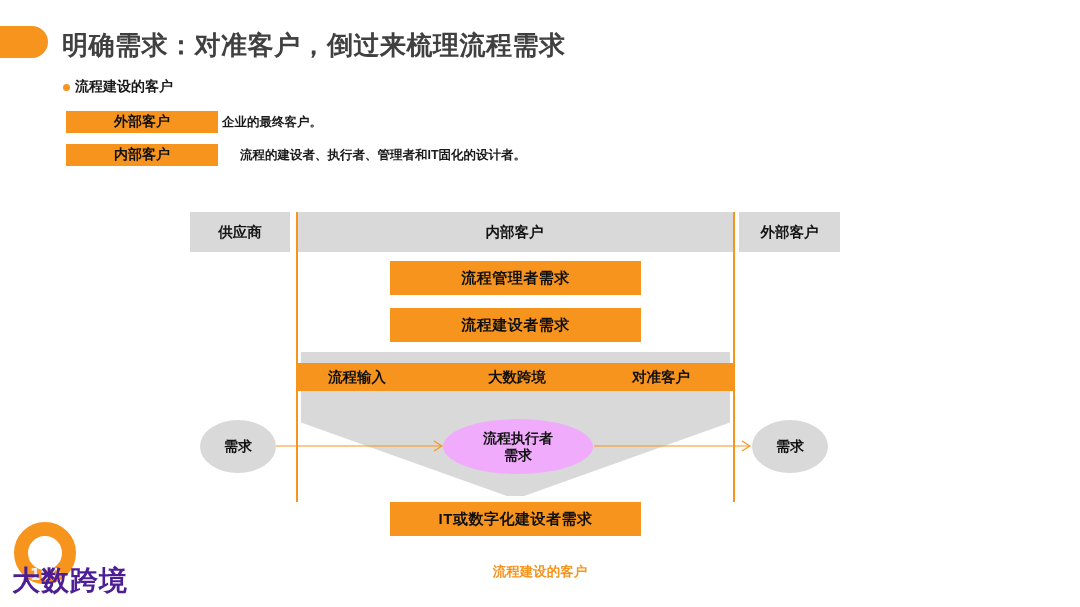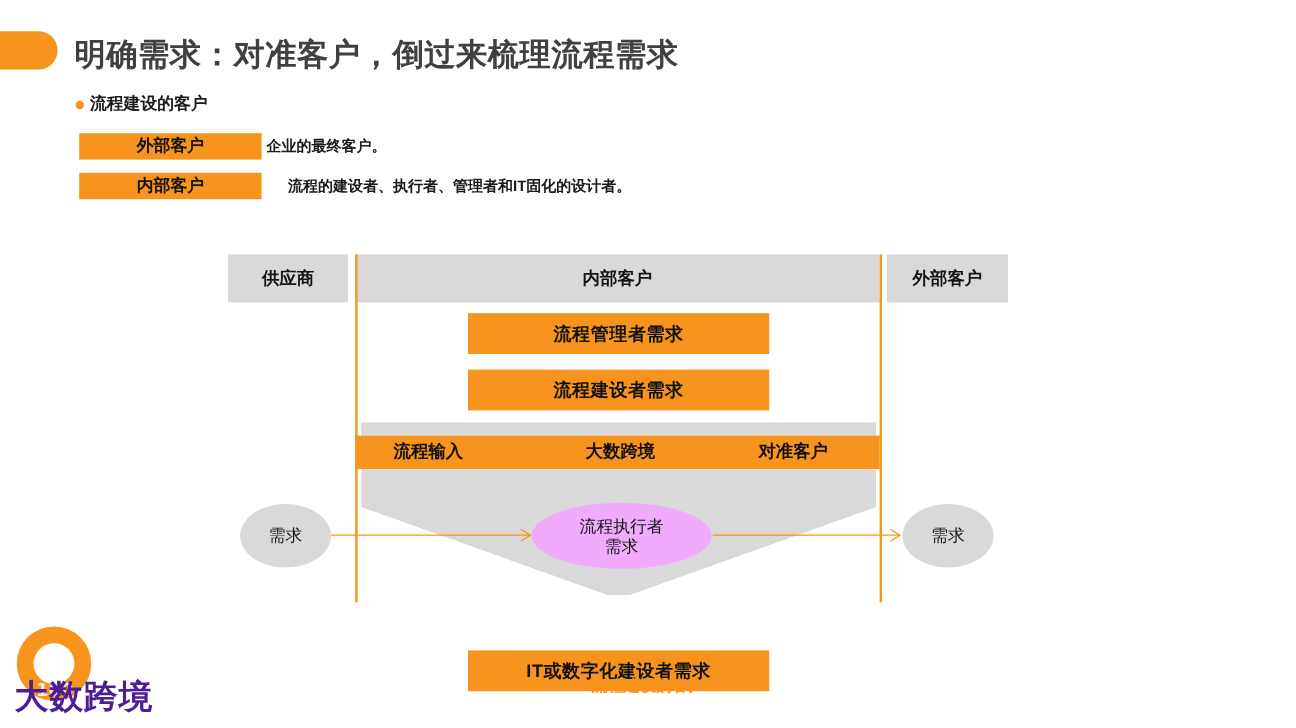--- a/index.html
+++ b/index.html
@@ -73,21 +73,21 @@
   .vline.right{left:733px;}
 
   .obox{
     position:absolute;background:#F7941E;
     display:flex;align-items:center;justify-content:center;
     font-size:15px;font-weight:bold;color:#111;
     letter-spacing:.5px;
   }
   .obox.mgr{left:390px;top:261px;width:251px;height:34px;}
   .obox.builder{left:390px;top:308px;width:251px;height:34px;}
-  .obox.it{left:390px;top:502px;width:251px;height:34px;margin-top:40px;}
+  .obox.it{left:390px;top:502px;width:251px;height:34px;}
 
   .gray-upper{
     position:absolute;left:301px;top:352px;width:429px;height:11px;
     background:#D9D9D9;
   }
   .proc-bar{
     position:absolute;left:296px;top:363px;width:437px;height:28px;
     background:#F7941E;
   }
   .proc-bar span{
@@ -100,21 +100,21 @@
 
   .funnel{
     position:absolute;left:301px;top:391px;width:429px;height:105px;
     background:#D9D9D9;
     clip-path:polygon(0 0,100% 0,100% 30%,52% 100%,48% 100%,0 30%);
   }
 
   .ell{
     position:absolute;border-radius:50%;
     display:flex;align-items:center;justify-content:center;
-    text-align:center;font-weight:normal;color:#141414;
+    text-align:center;font-weight:bold;color:#141414;
   }
   .ell.gray{
     background:#D9D9D9;width:76px;height:53px;font-size:14px;
   }
   .ell.l{left:200px;top:420px;}
   .ell.r{left:752px;top:420px;}
   .ell.center{
     background:#f0abfc;left:443px;top:419px;width:150px;height:55px;
     font-size:14px;line-height:17px;
   }

